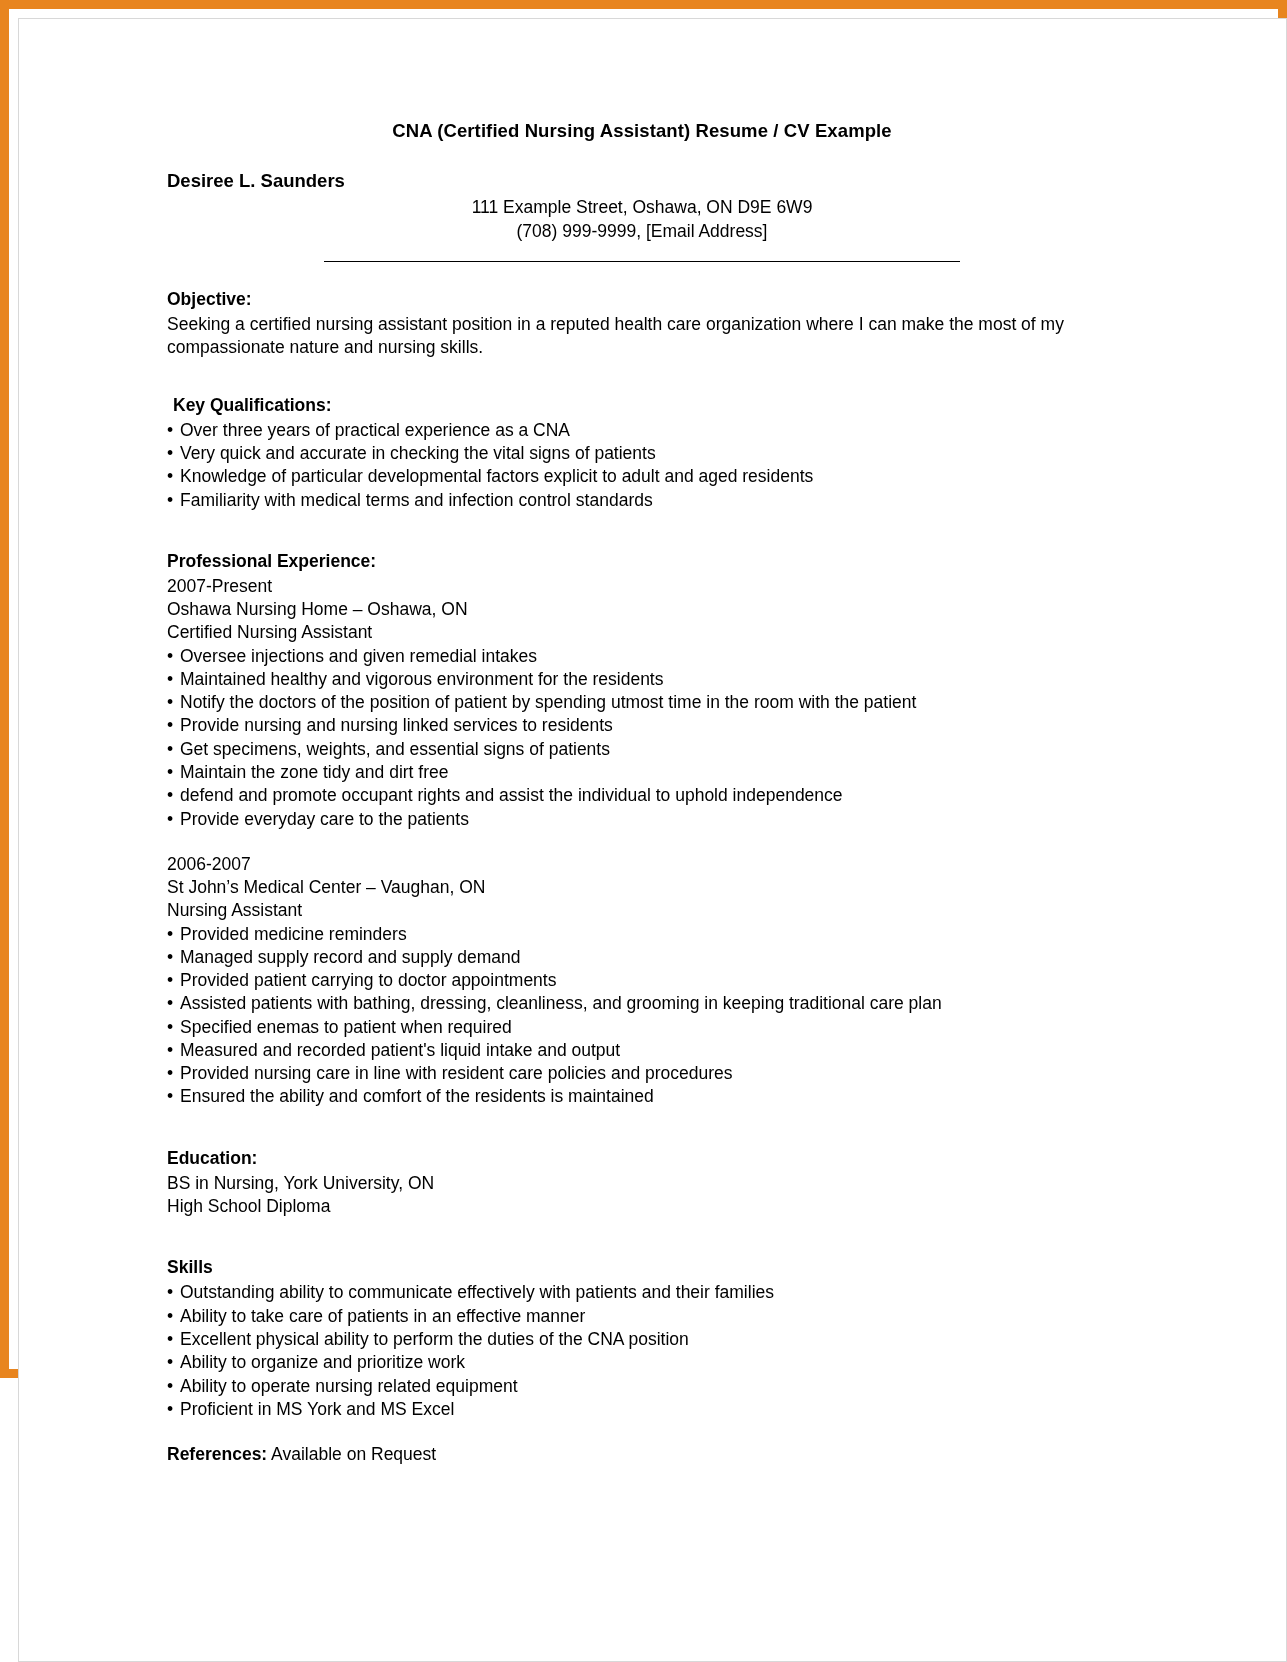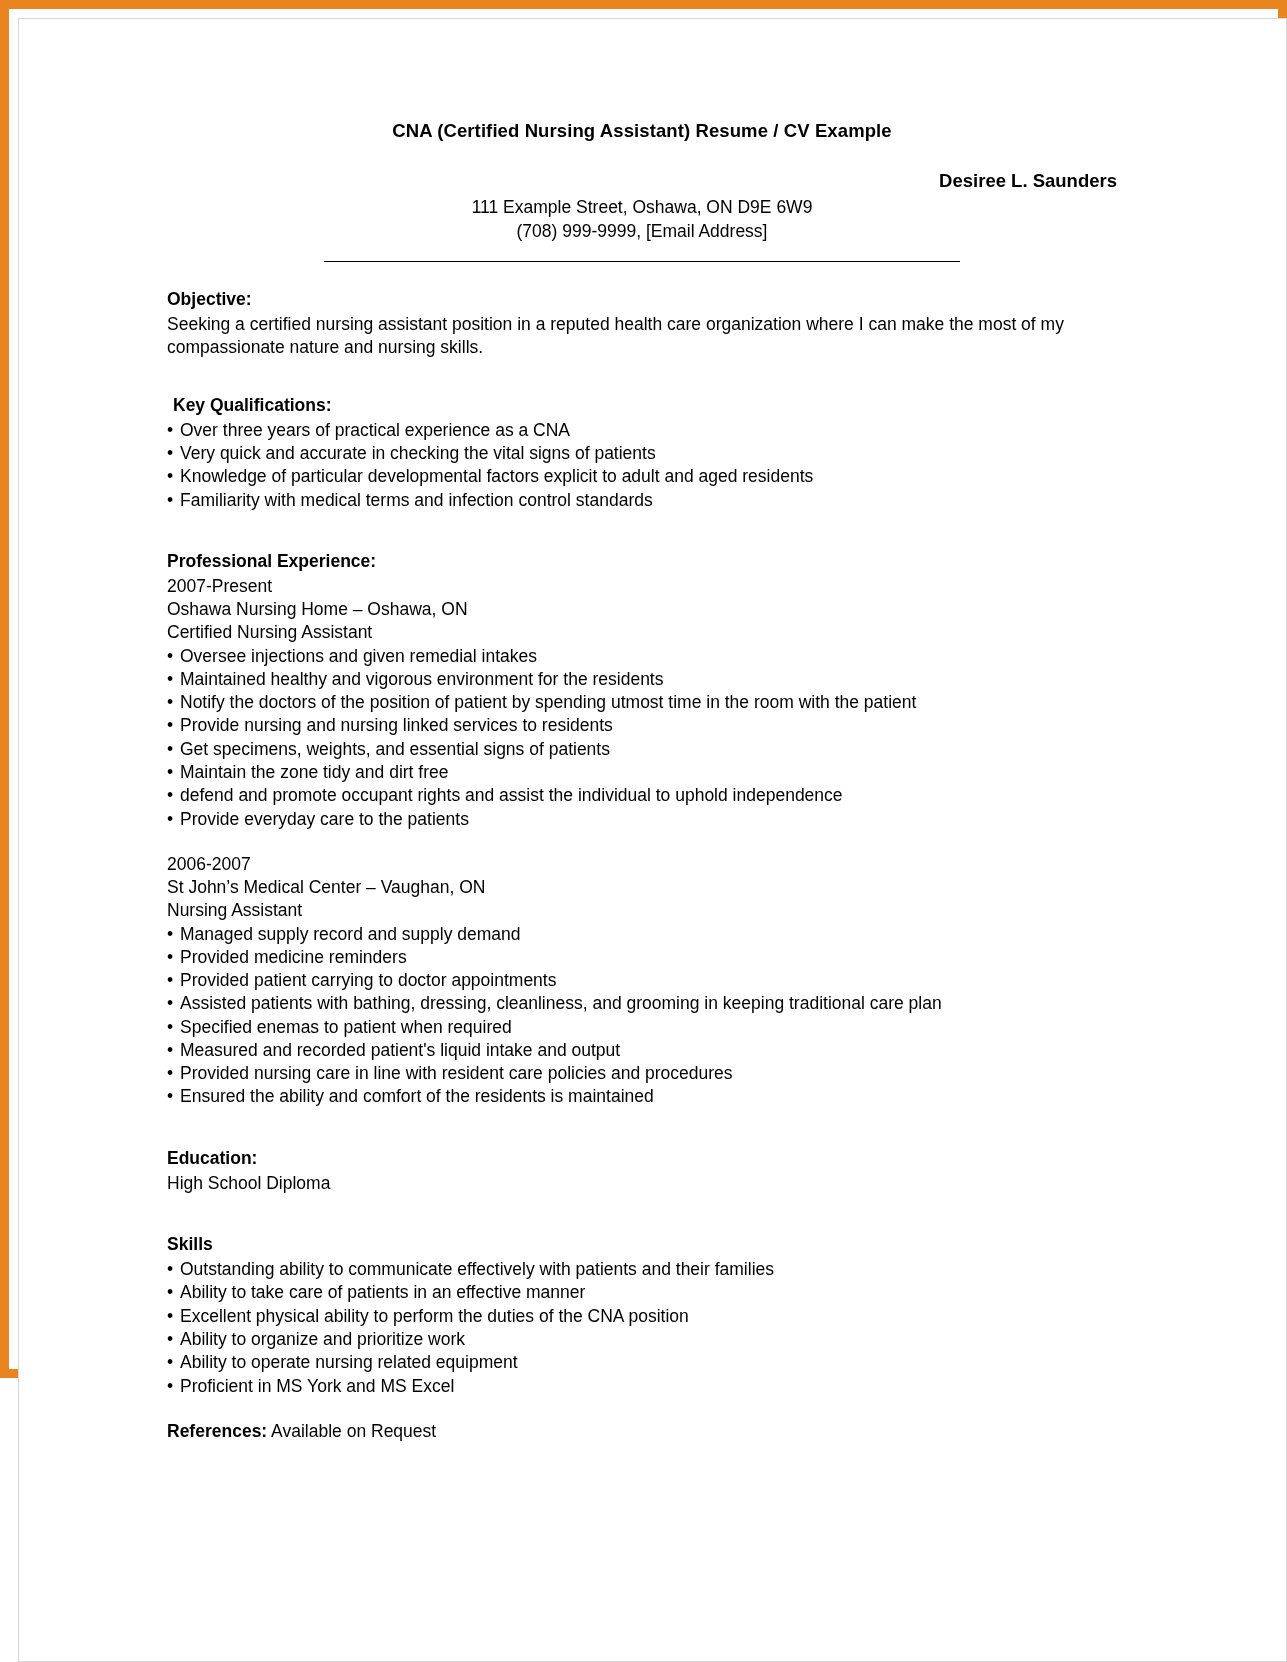--- a/index.html
+++ b/index.html
@@ -43,21 +43,21 @@
     line-height: 1.32;
   }
   .title {
     text-align: center;
     font-weight: bold;
     font-size: 18.5px;
     margin-bottom: 26px;
     letter-spacing: 0.1px;
   }
   .name {
-    text-align: right;
+    text-align: left;
     font-weight: bold;
     font-size: 18.5px;
     margin-bottom: 2px;
   }
   .contact-line {
     text-align: center;
     font-size: 17.5px;
     margin-bottom: 1px;
   }
   .rule-wrap {
@@ -176,36 +176,37 @@
           </ul>
         </div>
 
         <div class="gap-lg"></div>
 
         <div>
           <div class="plain-line">2006-2007</div>
           <div class="plain-line">St John’s Medical Center – Vaughan, ON</div>
           <div class="plain-line">Nursing Assistant</div>
           <ul class="bullet-list">
+            <li>Provided medicine reminders</li>
             <li>Managed supply record and supply demand</li>
-            <li>Provided medicine reminders</li>
             <li>Provided patient carrying to doctor appointments</li>
             <li>Assisted patients with bathing, dressing, cleanliness, and grooming in keeping traditional care plan</li>
             <li>Specified enemas to patient when required</li>
             <li>Measured and recorded patient's liquid intake and output</li>
             <li>Provided nursing care in line with resident care policies and procedures</li>
             <li>Ensured the ability and comfort of the residents is maintained</li>
           </ul>
         </div>
       </div>
 
       <div class="gap-lg"></div>
 
       <div class="section">
         <div class="section-head">Education:</div>
+        <div class="plain-line">BS in Nursing, York University, ON</div>
         <div class="plain-line">High School Diploma</div>
       </div>
 
       <div class="gap-lg"></div>
 
       <div class="section">
         <div class="section-head">Skills</div>
         <ul class="bullet-list">
           <li>Outstanding ability to communicate effectively with patients and their families</li>
           <li>Ability to take care of patients in an effective manner</li>

